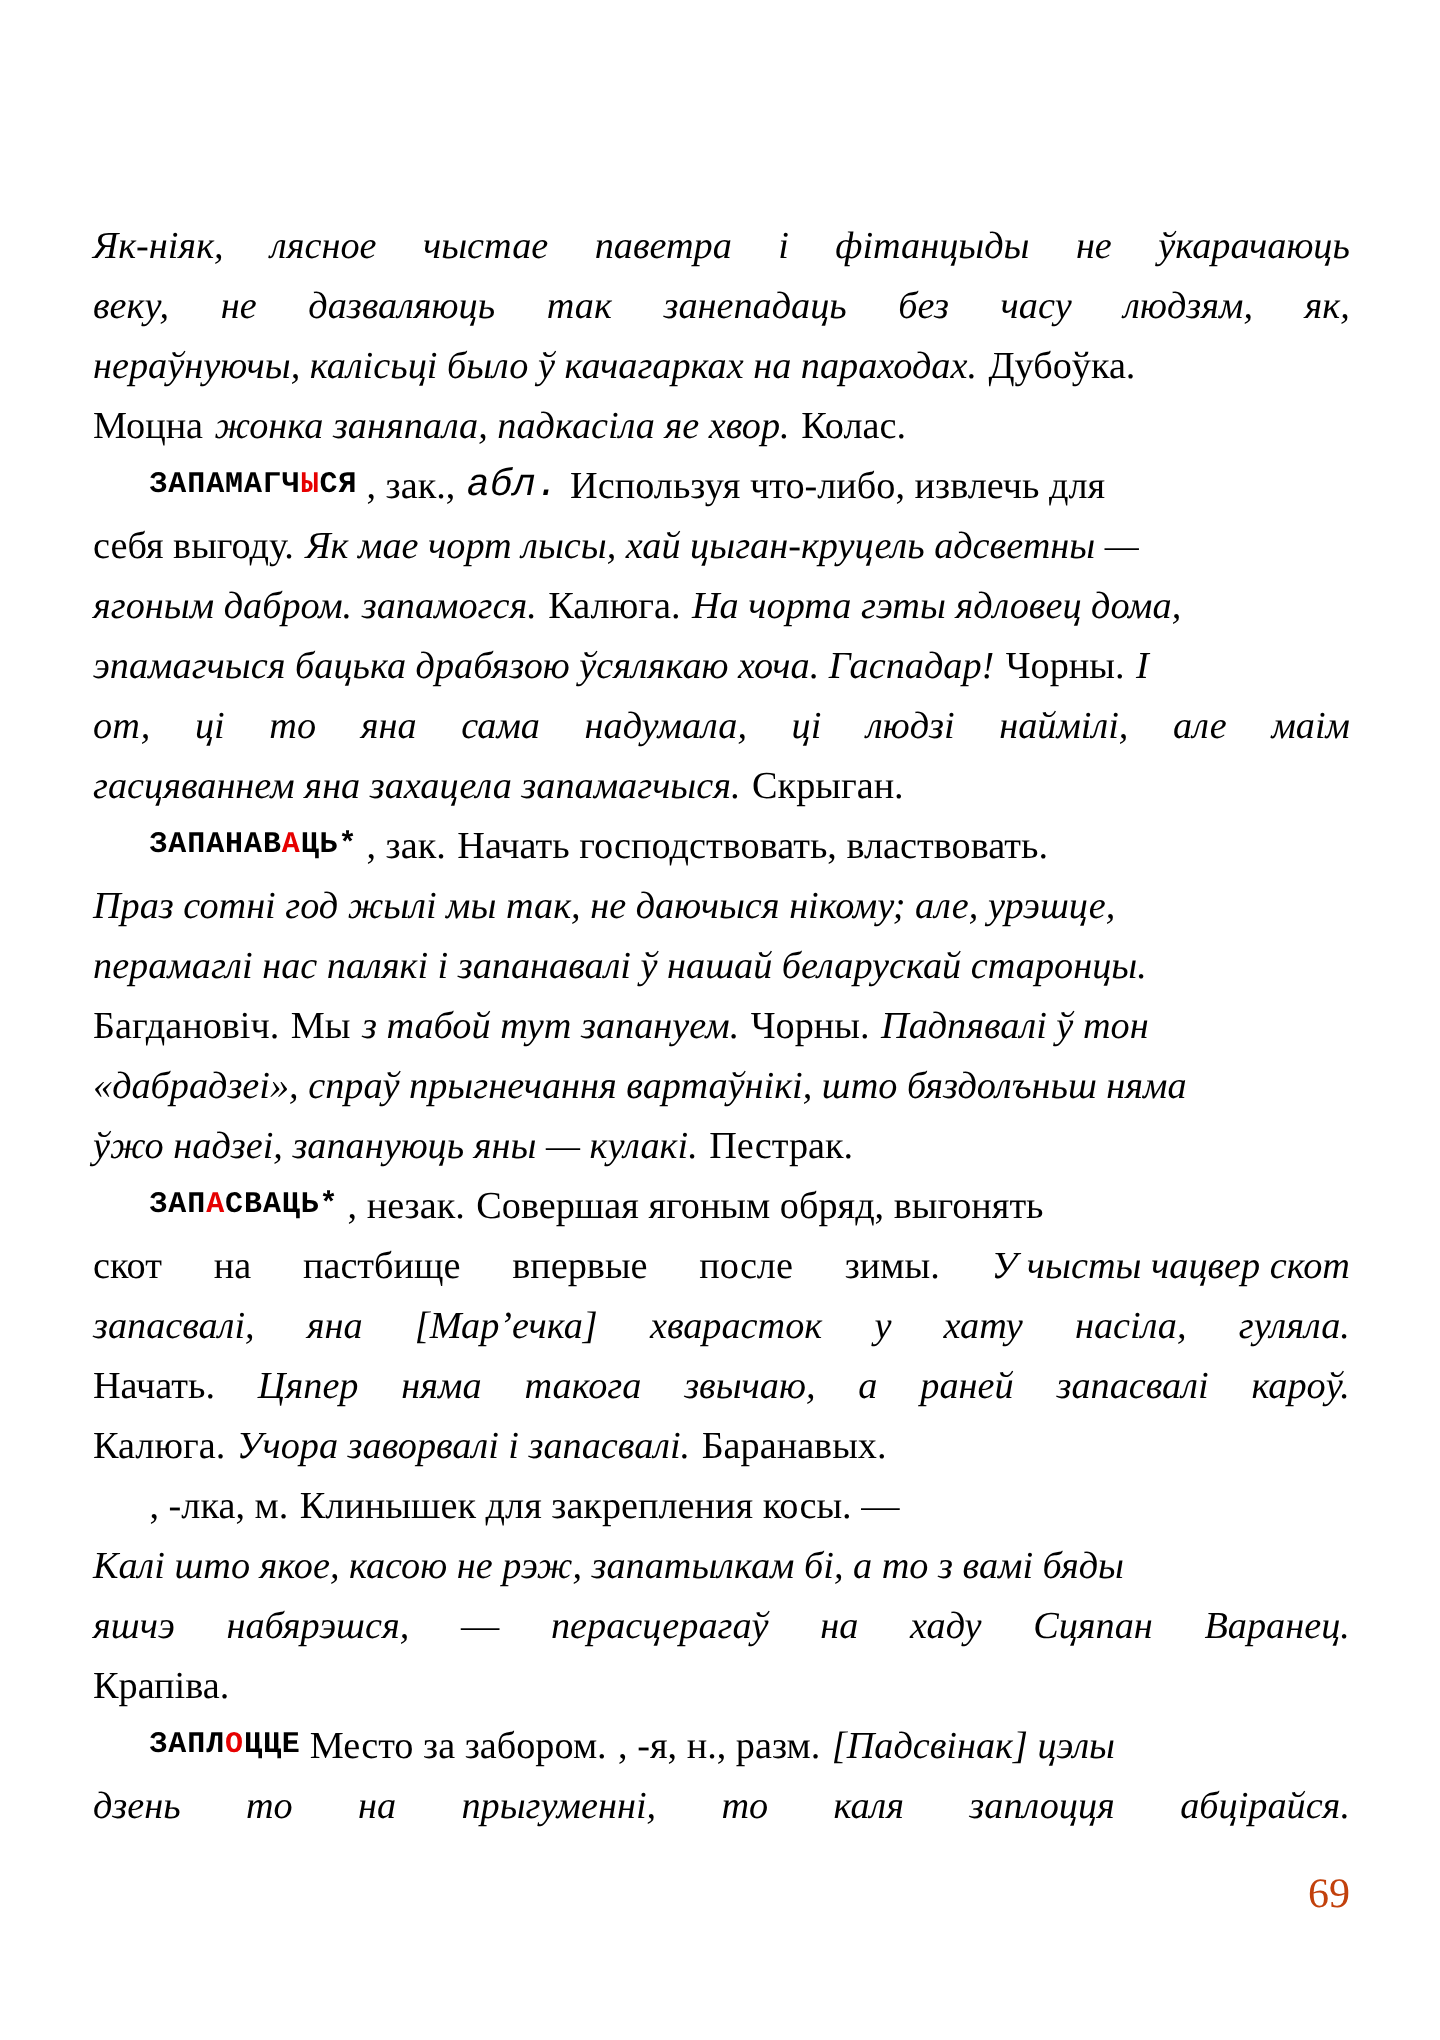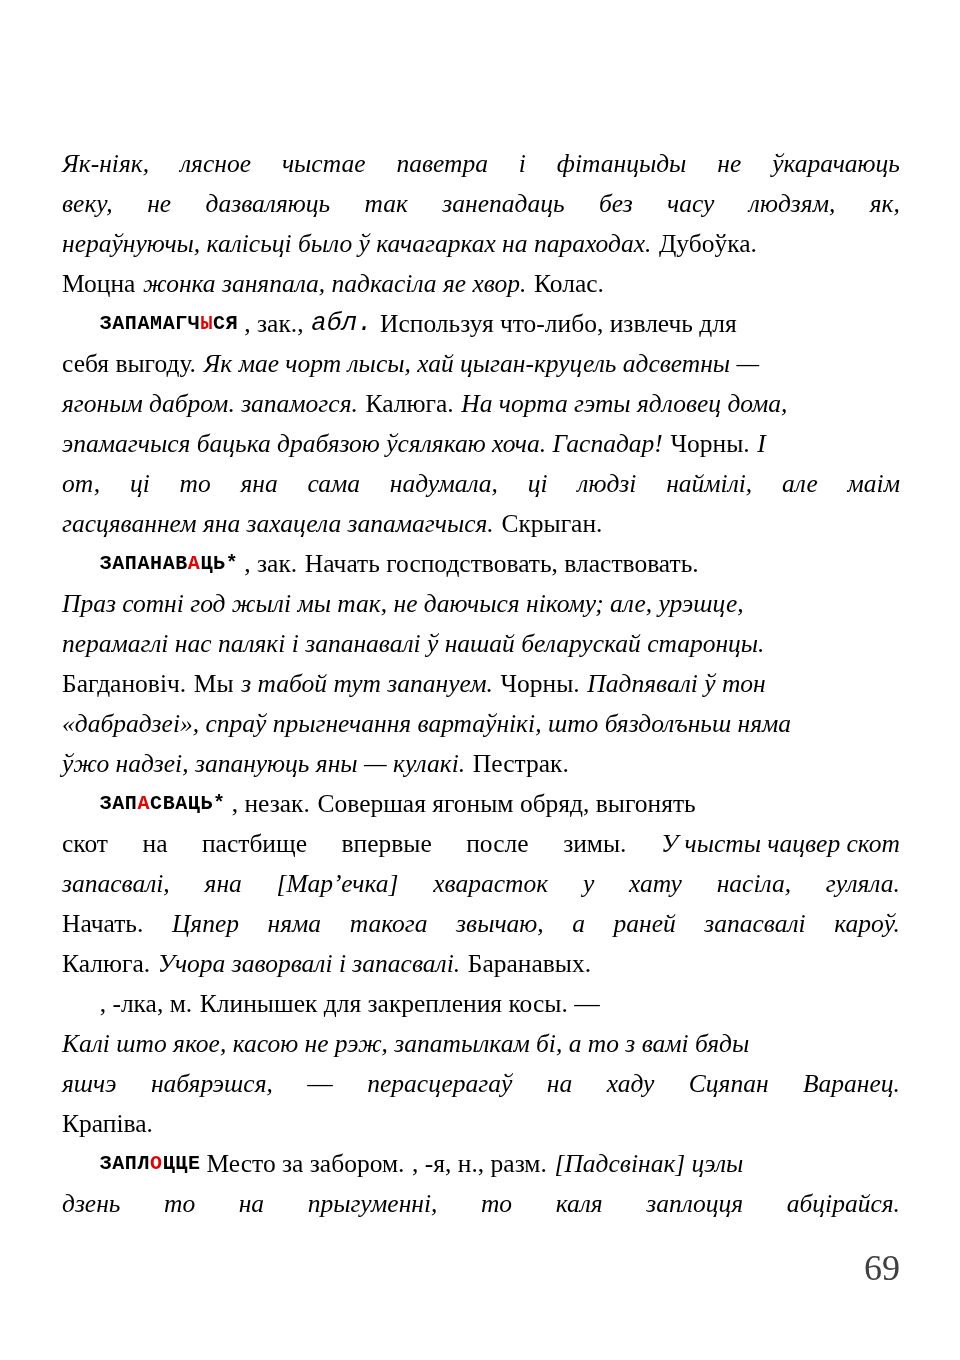--- a/index.html
+++ b/index.html
@@ -80,23 +80,23 @@
   .gram-it {
     font-style: italic;
     font-family: Liberation Mono, monospace;
   }
 
   .pageno {
     position: absolute;
     right: 60px;
     top: 1247px;
     font-family: "Liberation Serif", "DejaVu Serif", serif;
-    font-size: 36px;
+    font-size: 28px;
     font-style: normal;
-    color: #404040;
+    color: #c2410c;
   }
 </style>
 </head>
 <body>
 
 <div class="page">
 
   <div class="text-block">
 
     <div class="ln just">

